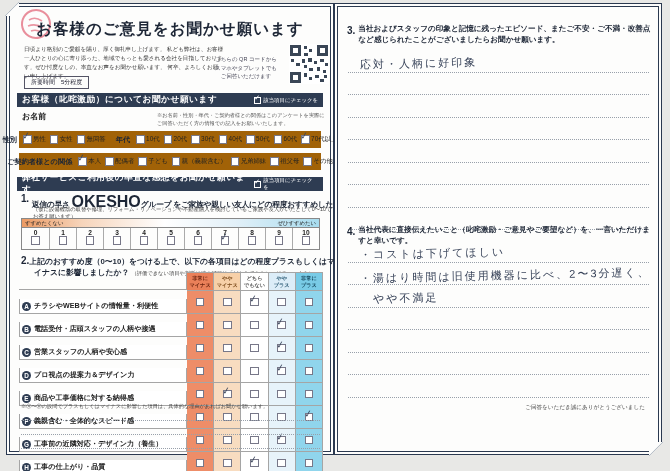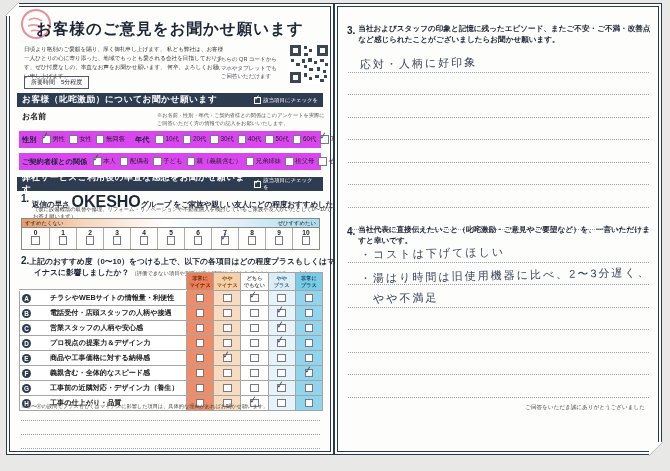--- a/index.html
+++ b/index.html
@@ -24,22 +24,22 @@
   .qr{position:absolute;left:282px;top:40px;width:40px;height:40px;}
   .secbar{position:absolute;left:10px;right:10px;height:14px;background:#2e3c52;color:#fff;
           display:flex;align-items:center;justify-content:space-between;padding:0 5px;}
   .secbar .sechead{font-size:8.6px;font-weight:bold;letter-spacing:0.6px;}
   .badge{display:flex;align-items:center;font-size:5.4px;color:#fff;gap:2px;}
   .badge-cb{width:5px;height:5px;border:1px solid #fff;position:relative;display:inline-block;}
   .badge-cb::after{content:"✓";position:absolute;left:-1px;top:-4px;font-size:7px;color:#fff;}
   #sec1{top:89px;} #sec2{top:173px;}
   .namerow{position:absolute;left:15px;top:107px;font-size:8px;font-weight:bold;color:#222;}
   .namenote{position:absolute;left:150px;top:108px;font-size:5.2px;color:#555;line-height:1.5;}
-  .band{position:absolute;left:12px;right:12px;background:#d946ef;display:flex;align-items:center;
-        font-size:6.4px;gap:4px;padding:0 3px;}
+  .band{position:absolute;left:12px;right:12px;background:#a16207;display:flex;align-items:center;
+        font-size:6.4px;gap:4px;padding:0 3px;justify-content:center;}
   #genderrow{top:127px;height:17px;} #relationrow{top:149px;height:17px;}
   .flabel{font-weight:bold;font-size:7.2px;color:#1d2636;margin-right:2px;white-space:nowrap;}
   .opt{display:flex;align-items:center;gap:1.5px;white-space:nowrap;}
   .cb{width:6.5px;height:6.5px;border:1px solid #778;background:#fff;display:inline-block;
       position:relative;flex:none;}
   .cb.checked::after{content:"✓";position:absolute;left:-2px;top:-6px;font-size:10px;
       color:#39445a;transform:rotate(-10deg);}
   .q{position:absolute;font-size:7.8px;font-weight:bold;color:#1d2636;display:flex;gap:3px;}
   .qnum{font-size:10px;font-weight:bold;}
   #q1{left:14px;top:189px;white-space:nowrap;letter-spacing:-0.3px;}
@@ -58,22 +58,22 @@
   .scell .num{font-size:6.6px;font-weight:bold;color:#222;line-height:1.1;}
   #q2{left:14px;top:250px;width:308px;white-space:normal;line-height:1.35;display:block;padding-left:13px;text-indent:-13px;}
   #q2 .qnote2{font-size:5.3px;font-weight:normal;color:#444;}
   .grid{position:absolute;left:12px;right:10px;top:268px;display:grid;
         grid-template-columns:168px repeat(5,1fr);}
   .gcell{border-right:1px solid #a5a5a5;border-bottom:1px solid #a5a5a5;display:flex;
          align-items:center;justify-content:center;}
   .ghead{height:17px;font-size:5.2px;line-height:1.25;text-align:center;white-space:pre-line;
          font-weight:bold;border-top:1px solid #a5a5a5;}
   .ghead.corner{border-top:none;border-left:none;background:transparent;}
-  .glabel{justify-content:flex-start;gap:19px;padding-left:2px;background:#fff;
-          border-left:1px solid #a5a5a5;font-size:7.1px;font-weight:bold;color:#222;height:14px;}
+  .glabel{justify-content:flex-start;gap:3px;padding-left:2px;background:#fff;
+          border-left:1px solid #a5a5a5;font-size:7.1px;font-weight:bold;color:#222;height:14px;margin-top:8px;}
   .rkey{width:9px;height:9px;border-radius:50%;background:#2e3c52;color:#fff;font-size:6.4px;
         display:flex;align-items:center;justify-content:center;flex:none;}
   .c1{background:#ea8059;color:#6b2410;} .c2{background:#f7d0a8;color:#7c4a1a;}
   .c3{background:#ffffff;color:#555;}   .c4{background:#dcedf8;color:#2a5a74;}
   .c5{background:#79cbe6;color:#16485e;}
   .b1{background:#ee8d68;} .b2{background:#f8dcc0;} .b3{background:#fff;}
   .b4{background:#e7f3fa;} .b5{background:#90d5ec;}
   .gridnote{position:absolute;left:14px;top:399px;font-size:5.2px;color:#444;}
   .dotline{border-bottom:1px dotted #98a0aa;position:relative;}
   .leftlines .dotline{position:absolute;left:14px;right:13px;height:0;}

